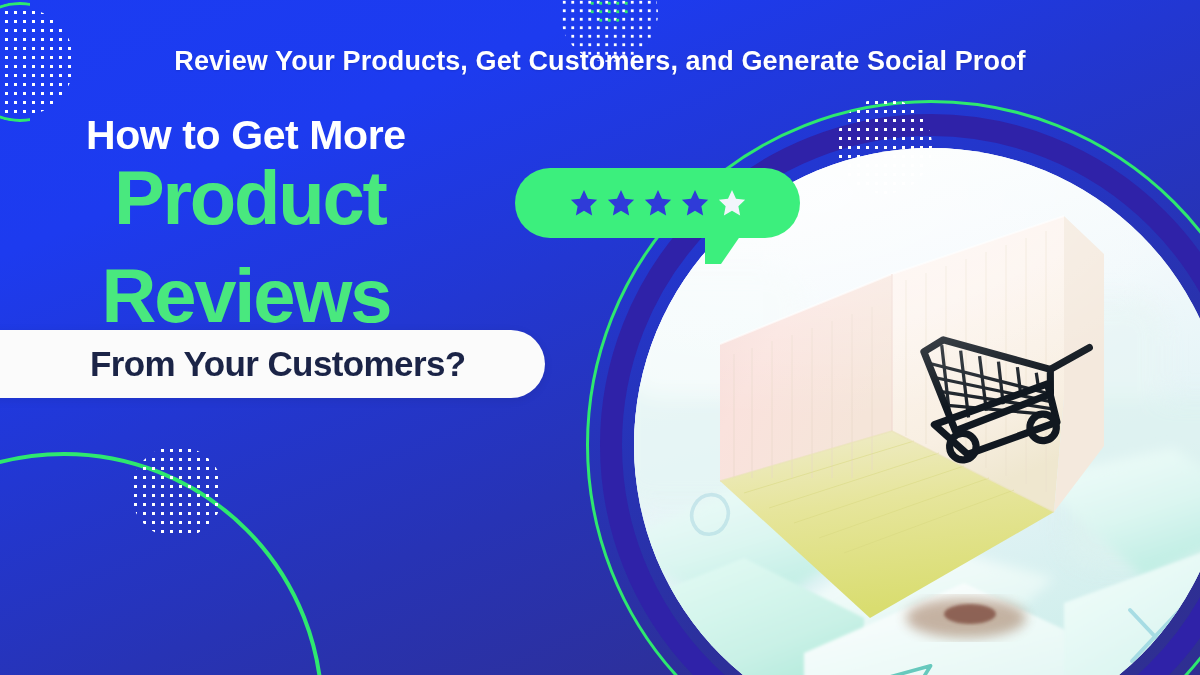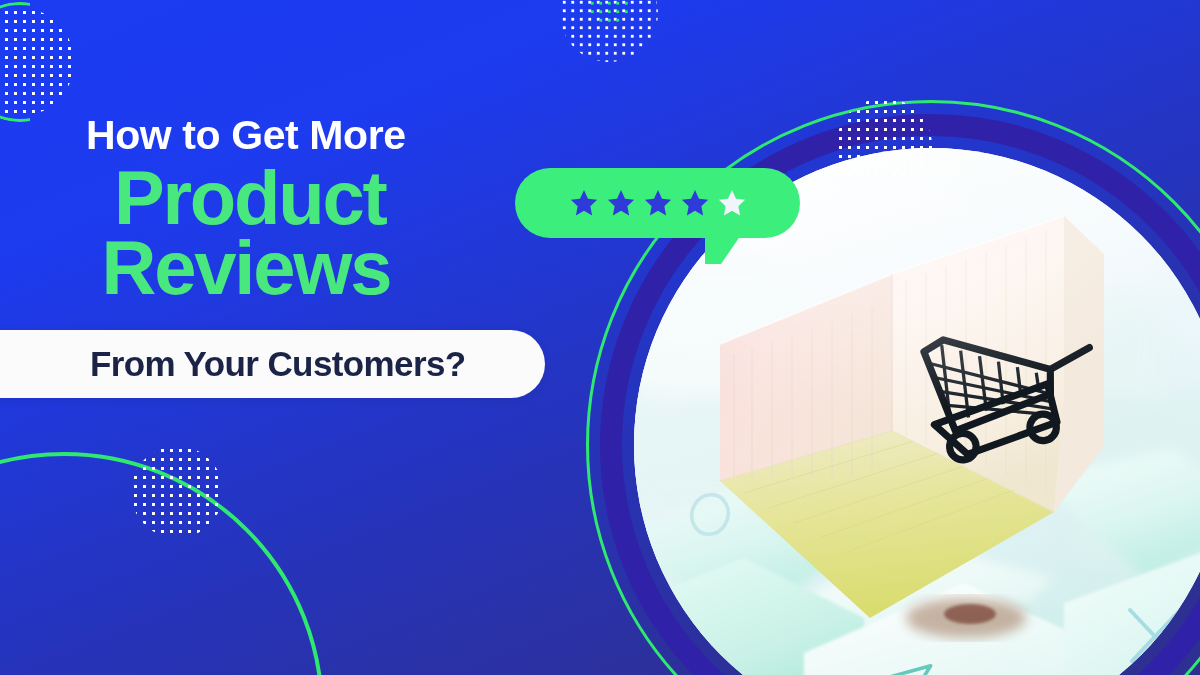--- a/index.html
+++ b/index.html
@@ -112,21 +112,21 @@
     z-index:8;
     text-shadow:0 1px 2px rgba(0,0,0,0.12);
   }
   .headline { position:absolute; left:86px; top:114px; z-index:7;text-align:center; }
   .h-line1 {
     color:#ffffff; font-size:41px; font-weight:bold;
     letter-spacing:-0.4px; line-height:1.05;
   }
   .h-line2, .h-line3 {
     color:#49e87e; font-size:76px; font-weight:bold;
-    letter-spacing:-2.2px; line-height:0.92;
+    letter-spacing:-2.2px; line-height:0.92;margin-top:28px;
   }
   .h-line2 { margin-top:6px;margin-left:8px; }
 
   .pill {
     position:absolute; left:-60px; top:330px;
     width:605px; height:68px;
     background:#fbfbfb;
     border-radius:34px;
     z-index:7;
     display:flex; align-items:center;
@@ -307,20 +307,21 @@
         </svg>
       <svg class="star" viewBox="0 0 24 24">
           <path d="M12 1.6l3.2 6.9 7.3.9-5.4 5.1 1.4 7.4L12 18.2 5.5 21.9l1.4-7.4L1.5 9.4l7.3-.9z" fill="#2f3bd8"></path>
         </svg>
       <svg class="star" viewBox="0 0 24 24">
           <path d="M12 1.6l3.2 6.9 7.3.9-5.4 5.1 1.4 7.4L12 18.2 5.5 21.9l1.4-7.4L1.5 9.4l7.3-.9z" fill="#f1f5fb"></path>
         </svg>
     </div>
   </div>
 
+  <div class="kicker">Review Your Products, Get Customers, and Generate Social Proof</div>
 
   <div class="headline">
     <div class="h-line1">How to Get More</div>
     <div class="h-line2">Product</div>
     <div class="h-line3">Reviews</div>
   </div>
 
   <div class="pill">
     <div class="pill-text">From Your Customers?</div>
   </div>

